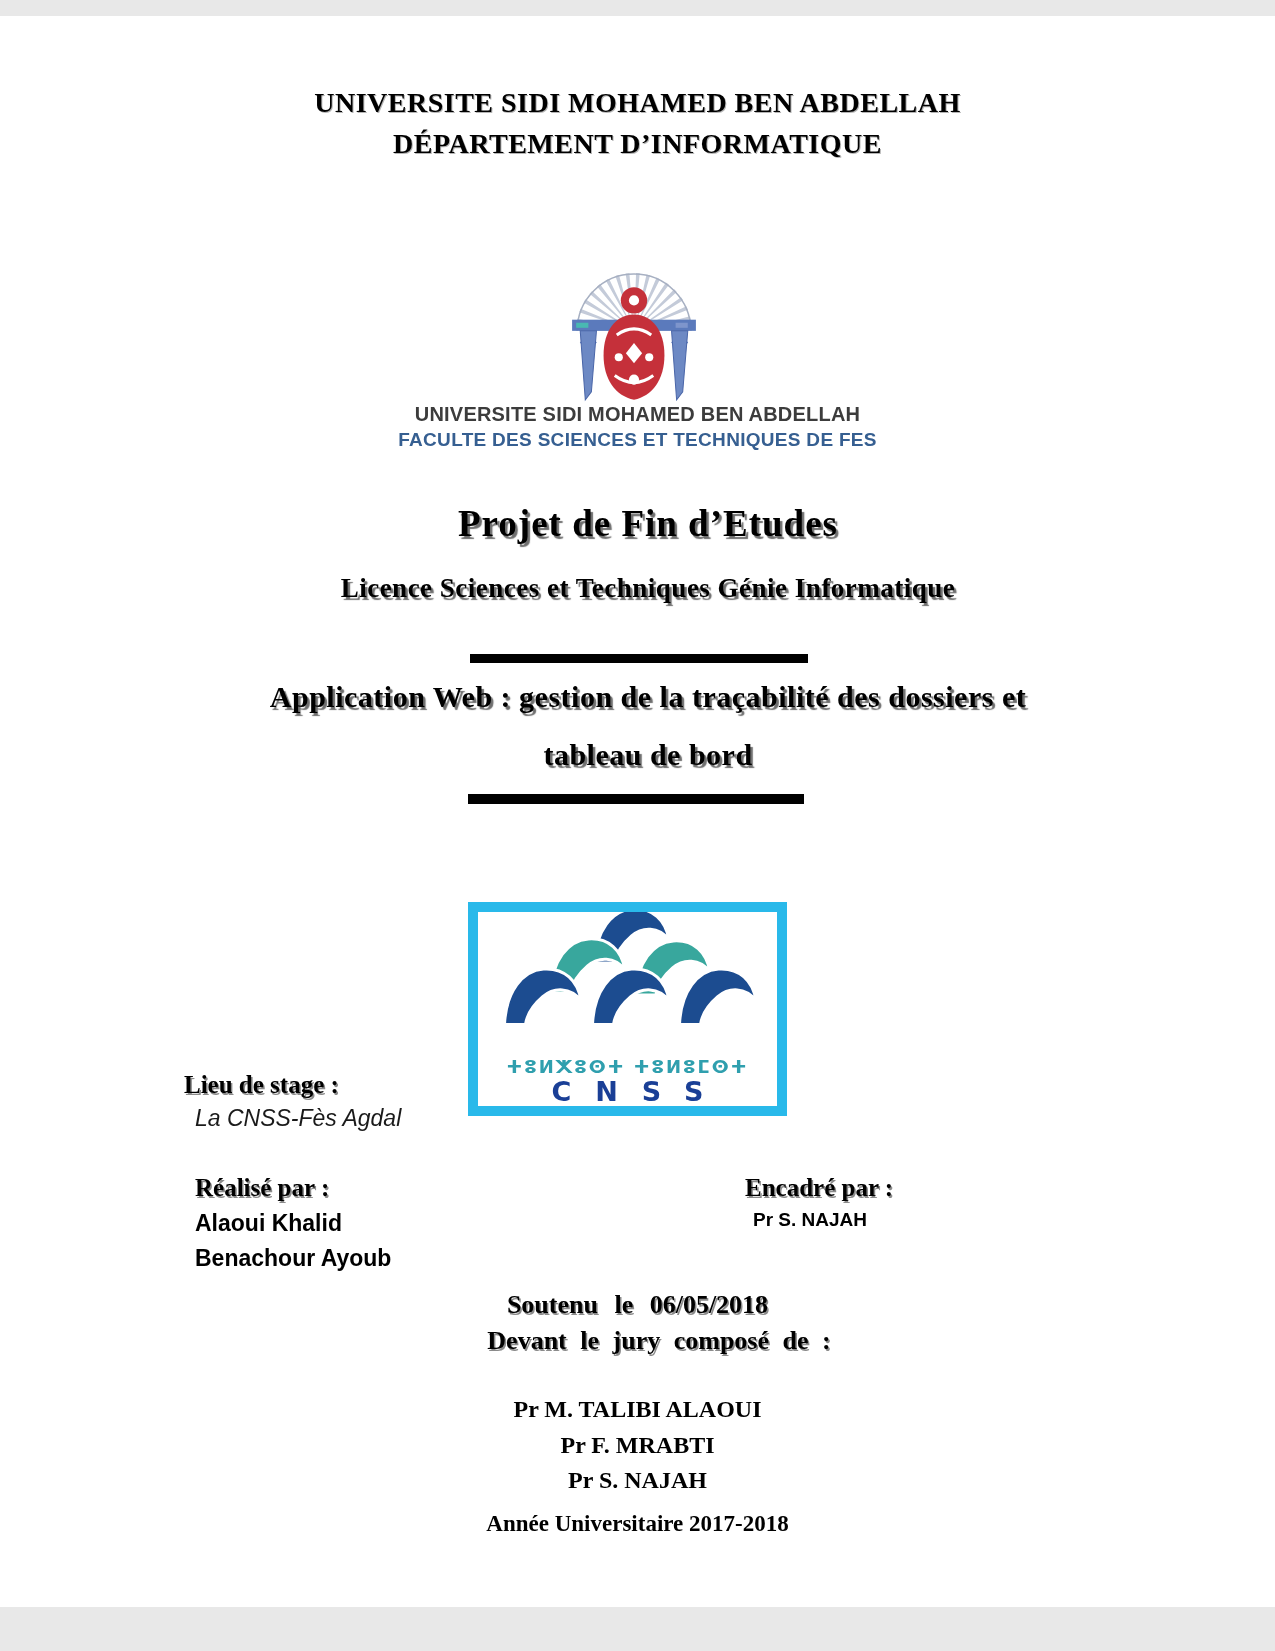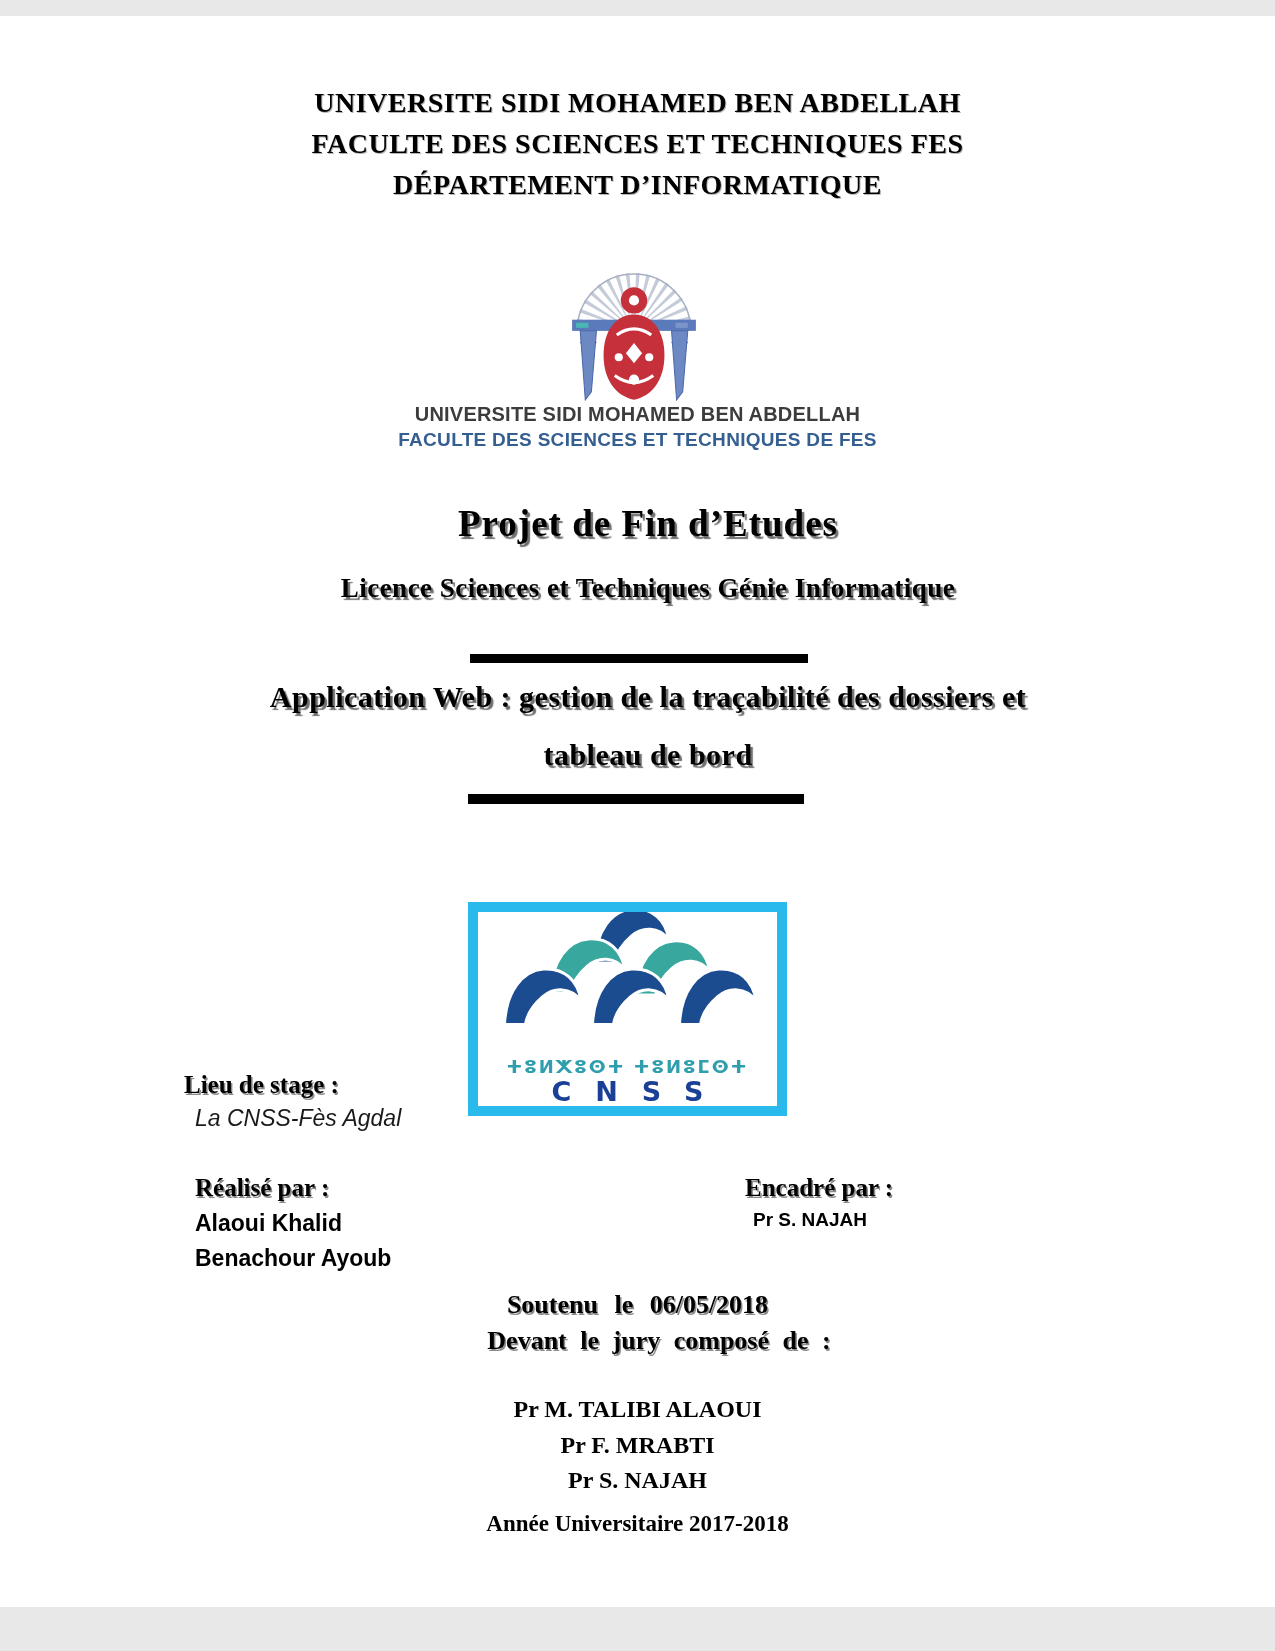--- a/index.html
+++ b/index.html
@@ -107,21 +107,20 @@
   .jury{font-size:24px;font-weight:800;}
   .annee{top:1495px;font-size:23px;font-weight:800;}
 </style>
 </head>
 <body>
 
 <div class="page">
 
   <div class="abs centered uni-header">
     <div>UNIVERSITE SIDI MOHAMED BEN ABDELLAH</div>
-    <div>FACULTE DES SCIENCES ET TECHNIQUES FES</div>
     <div>DÉPARTEMENT D’INFORMATIQUE</div>
   </div>
 
   <div class="abs crest">
     <svg viewBox="0 0 130 136">
       <defs>
         <clipPath id="fanClip">
             <rect x="0" y="0" width="130" height="58"></rect>
           </clipPath>
       </defs>

